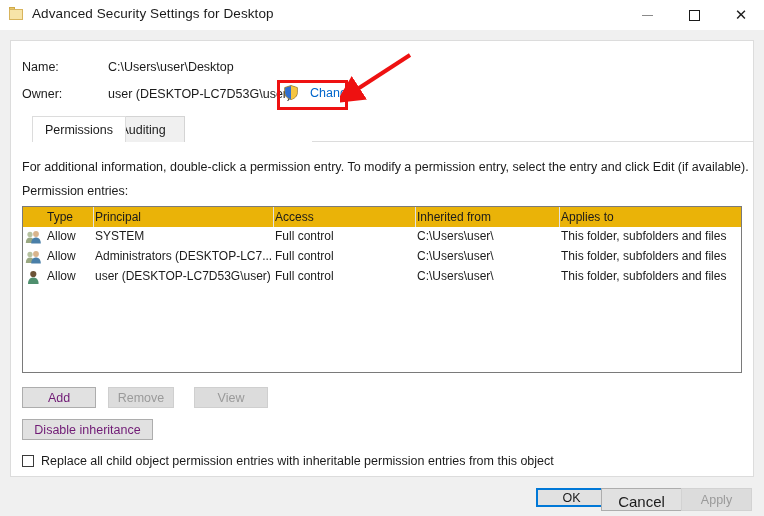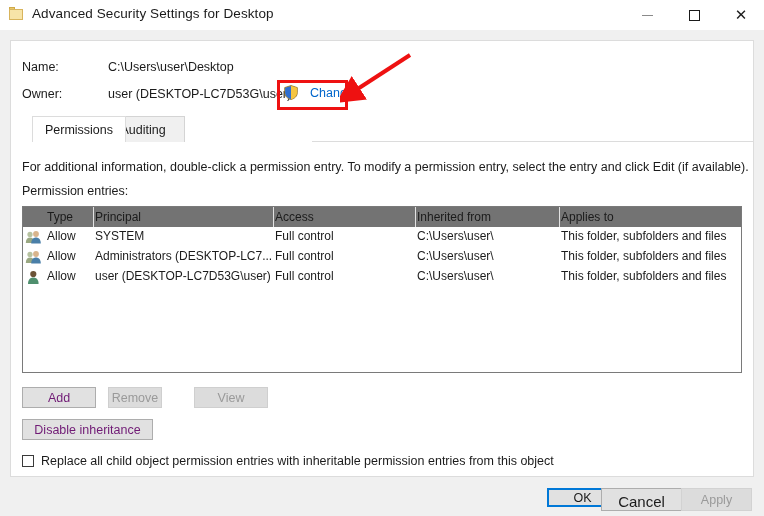--- a/index.html
+++ b/index.html
@@ -211,21 +211,21 @@
     left: 22px; top: 206px;
     width: 720px; height: 167px;
     background: #ffffff;
     border: 1px solid #7a7a7a;
     box-sizing: border-box;
     overflow: hidden;
   }
   .list-header {
     position: relative;
     height: 20px;
-    background: #737373;
+    background: #eab308;
   }
   .list-header .hcell {
     position: absolute;
     top: 3px;
     font-size: 12px;
     color: #1b1b1b;
     white-space: nowrap;
   }
   .vline {
     position: absolute;
@@ -271,21 +271,21 @@
     background: #e1e1e1;
     color: #701a75;
     cursor: default;
   }
   .btn.disabled {
     color: #9a9a9a;
     background: #dcdcdc;
     border-color: #cfcfcf;
   }
   .btn-add      { left: 22px;  top: 387px; width: 74px; height: 21px; }
-  .btn-remove   { left: 108px; top: 387px; width: 54px; height: 21px; }
+  .btn-remove   { left: 108px; top: 387px; width: 66px; height: 21px; }
   .btn-view     { left: 194px; top: 387px; width: 74px; height: 21px; }
   .btn-disable  { left: 22px;  top: 419px; width: 131px; height: 21px; }
 
   
   .check-row {
     position: absolute;
     left: 22px; top: 454px;
     display: flex;
     align-items: center;
     gap: 7px;
@@ -299,21 +299,21 @@
   }
   .check-label {
     font-size: 12.5px;
     color: #1b1b1b;
     white-space: nowrap;
   }
 
   
   .btn-ok {
     position: absolute;
-    left: 547px; top: 488px;
+    left: 536px; top: 488px;
     width: 71px; height: 19px;
     border: 2px solid #0078d7;
     background: #e1e1e1;
     box-sizing: border-box;
     display: flex; align-items: center; justify-content: center;
     font-size: 12.5px; color: #1b1b1b; cursor: default;
   }
   .btn-cancel {
     position: absolute;
     left: 601px; top: 488px;

